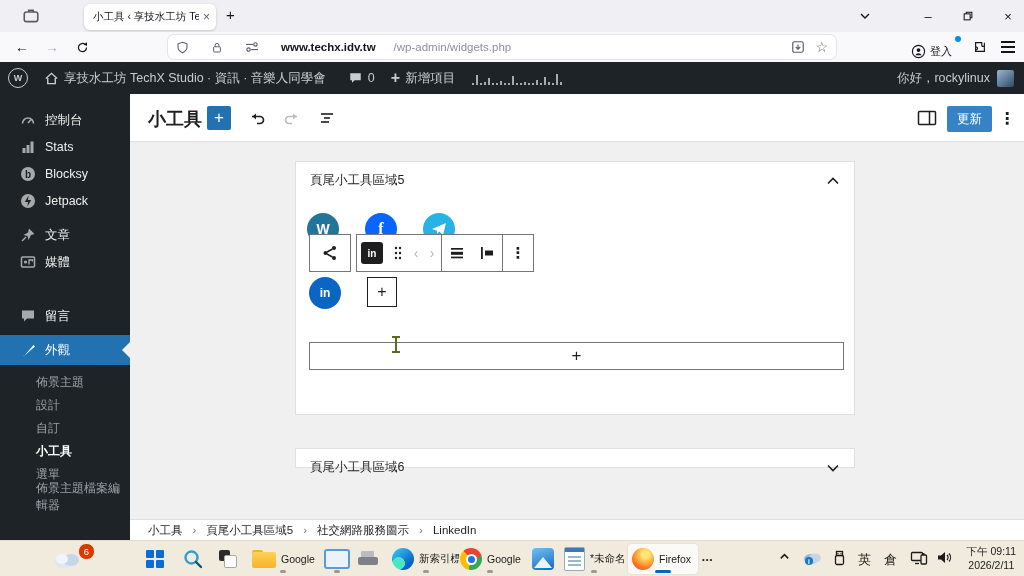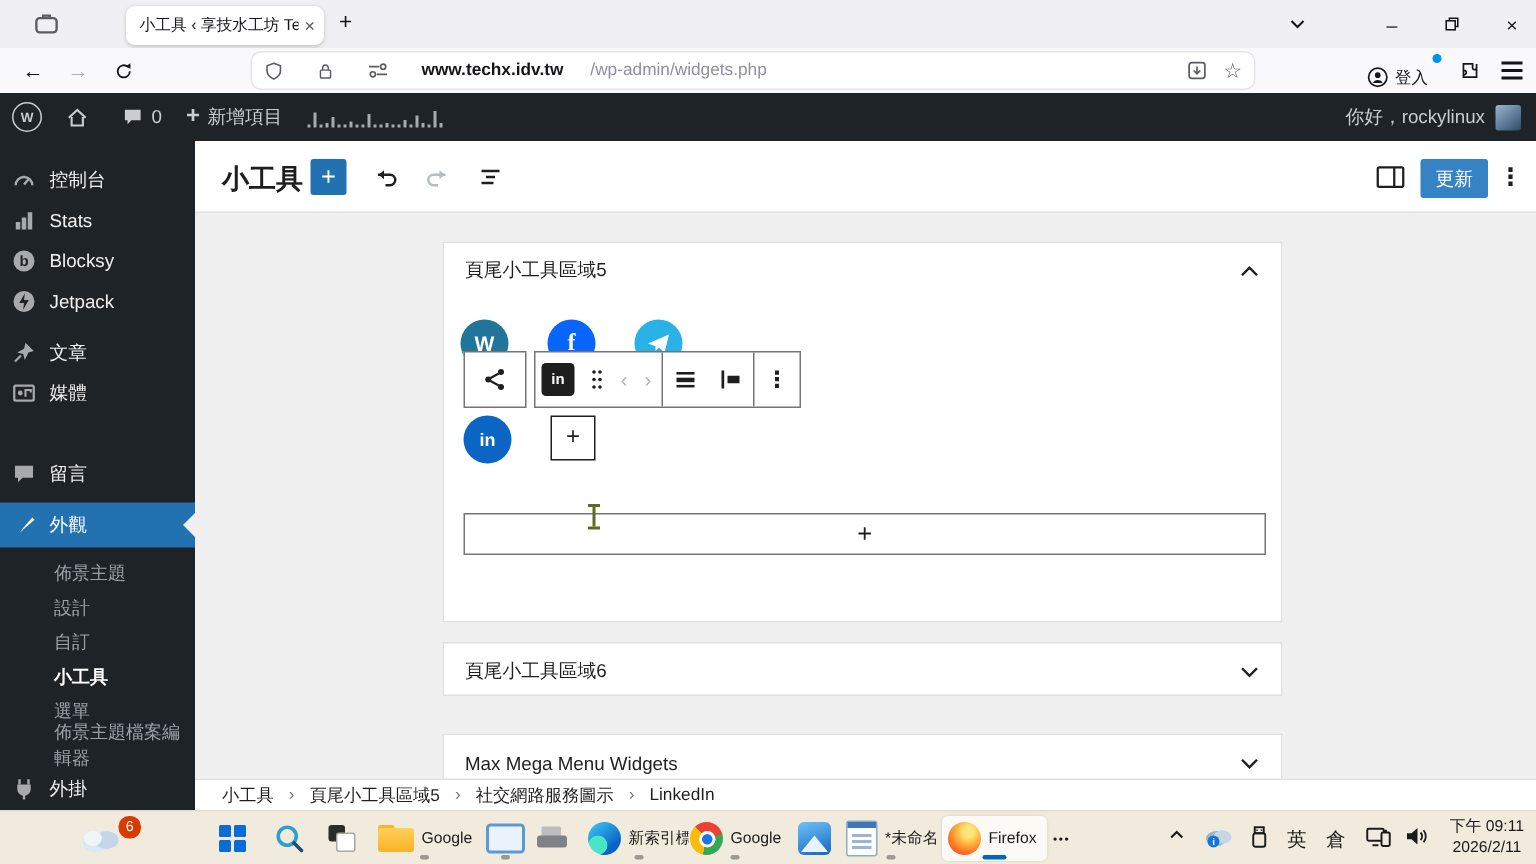--- a/index.html
+++ b/index.html
@@ -31,21 +31,21 @@
   
   .adminbar{position:absolute;left:0;top:62px;width:1024px;height:32px;background:#1d2327;color:#c9ccd0;display:flex;align-items:center;font-size:12.5px;}
   .ab-item{display:flex;align-items:center;gap:5px;padding:0 8px;height:32px;white-space:nowrap;}
   .wp-logo{width:18px;height:18px;border:1.6px solid #c9ccd0;border-radius:50%;display:flex;align-items:center;justify-content:center;font-size:9px;font-weight:bold;color:#c9ccd0;}
   .ab-count{color:#c9ccd0;}
   .ab-right{margin-left:auto;display:flex;align-items:center;gap:7px;padding-right:10px;}
   .avatar{width:17px;height:17px;border-radius:2px;background:linear-gradient(140deg,#9db5cc 0%,#5d7c9a 55%,#2e4962 100%);}
 
   
   .sidebar{position:absolute;left:0;top:94px;width:130px;height:446px;background:#1d2327;color:#f0f0f1;}
-  .sb-item{position:absolute;left:0;width:130px;height:28px;display:flex;align-items:center;gap:9px;padding-left:8px;box-sizing:border-box;font-size:12.5px;}
+  .sb-item{position:absolute;left:0;width:130px;height:28px;display:flex;align-items:center;gap:9px;padding-left:20px;box-sizing:border-box;font-size:12.5px;}
   .sb-item .ico{width:16px;height:16px;color:#a7aaad;flex:0 0 16px;}
   .sb-item.active{background:#2271b1;color:#fff;height:30px;}
   .sb-item.active .ico{color:#fff;}
   .sb-arrow{position:absolute;right:-0px;top:7px;width:0;height:0;border-top:8px solid transparent;border-bottom:8px solid transparent;border-right:8px solid #f0f0f1;}
   .sb-sub{position:absolute;left:0;width:130px;height:22px;display:flex;align-items:center;padding-left:36px;box-sizing:border-box;font-size:12px;color:#9ca1a8;}
   .sb-sub.current{color:#fff;font-weight:bold;}
 
   
   .editor{position:absolute;left:130px;top:94px;width:894px;height:446px;background:#f0f0f1;}
   .ed-header{position:absolute;left:0;top:0;width:894px;height:48px;background:#fff;border-bottom:1px solid #e0e0e0;box-sizing:border-box;}
@@ -205,20 +205,21 @@
 
   <div class="adminbar">
     <span class="ab-item">
         <span class="wp-logo">W</span>
       </span>
     <span class="ab-item">
       <svg width="15" height="15" viewBox="0 0 16 16">
           <path d="M2 8 L8 2.5 L14 8" fill="none" stroke="#c9ccd0" stroke-width="1.5"></path>
           <path d="M4 7.5 V13.5 h8 V7.5" fill="none" stroke="#c9ccd0" stroke-width="1.5"></path>
         </svg>
+      <span>享技水工坊 TechX Studio · 資訊 · 音樂人同學會</span>
     </span>
     <span class="ab-item" style="margin-left:6px">
       <svg width="15" height="14" viewBox="0 0 16 16">
           <path d="M2 2.5 h12 v8 h-7 l-3 3 v-3 h-2 Z" fill="#c9ccd0"></path>
         </svg>
       <span class="ab-count">0</span>
     </span>
     <span class="ab-item">
       <span style="font-size:16px;font-weight:bold">+</span>
       <span>新增項目</span>
@@ -345,30 +346,20 @@
       </div>
     <div class="sb-sub current" style="top:346px">
         <span>小工具</span>
       </div>
     <div class="sb-sub" style="top:369px">
         <span>選單</span>
       </div>
     <div class="sb-sub" style="top:392px">
         <span>佈景主題檔案編輯器</span>
       </div>
-    <div class="sb-item" style="top:418px">
-      <span class="ico">
-          <svg width="16" height="16" viewBox="0 0 16 16">
-            <path d="M5 1.5 V5 M11 1.5 V5" stroke="currentColor" stroke-width="1.6"></path>
-            <path d="M3.5 5 h9 v3 a4.5 4.5 0 0 1 -9 0 Z" fill="currentColor"></path>
-            <line x1="8" y1="12" x2="8" y2="15" stroke="currentColor" stroke-width="1.6"></line>
-          </svg>
-        </span>
-      <span>外掛</span>
-    </div>
   </div>
 
   <div class="editor">
     <div class="ed-header">
       <span class="ed-title">小工具</span>
       <span class="inserter">+</span>
       <span class="ed-ico" style="left:115px">
         <svg width="18" height="18" viewBox="0 0 18 18">
             <path d="M4 7.5 h8 a3.5 3.5 0 0 1 0 7 h-3" fill="none" stroke="#1e1e1e" stroke-width="1.6"></path>
             <polygon points="4.5,7.5 8,4.5 8,10.5" fill="#1e1e1e"></polygon>
@@ -478,41 +469,31 @@
         <span class="appender-sm" style="left:71px;top:115px">+</span>
 
         <div class="appender-lg" style="left:13px;top:180px;width:535px;height:28px">
           <span>+</span>
         </div>
 
 
         <span class="ibeam" style="left:99px;top:176px"></span>
       </div>
 
-      <div class="panel" style="top:286px;height:36px;position:absolute">
+      <div class="panel" style="top:306px;height:20px;position:absolute">
         <div class="panel-head">
           <span>頁尾小工具區域6</span>
           <span class="chev">
               <svg width="14" height="10" viewBox="0 0 14 10">
                 <polyline points="2,2.5 7,7.5 12,2.5" fill="none" stroke="#1e1e1e" stroke-width="1.6"></polyline>
               </svg>
             </span>
         </div>
       </div>
 
-      <div class="panel" style="top:347px;height:36px;position:absolute">
-        <div class="panel-head">
-          <span>Max Mega Menu Widgets</span>
-          <span class="chev">
-              <svg width="14" height="10" viewBox="0 0 14 10">
-                <polyline points="2,2.5 7,7.5 12,2.5" fill="none" stroke="#1e1e1e" stroke-width="1.6"></polyline>
-              </svg>
-            </span>
-        </div>
-      </div>
     </div>
 
     <div class="crumbbar">
       <span>小工具</span>
       <span class="crumb-sep">›</span>
       <span>頁尾小工具區域5</span>
       <span class="crumb-sep">›</span>
       <span>社交網路服務圖示</span>
       <span class="crumb-sep">›</span>
       <span>LinkedIn</span>

